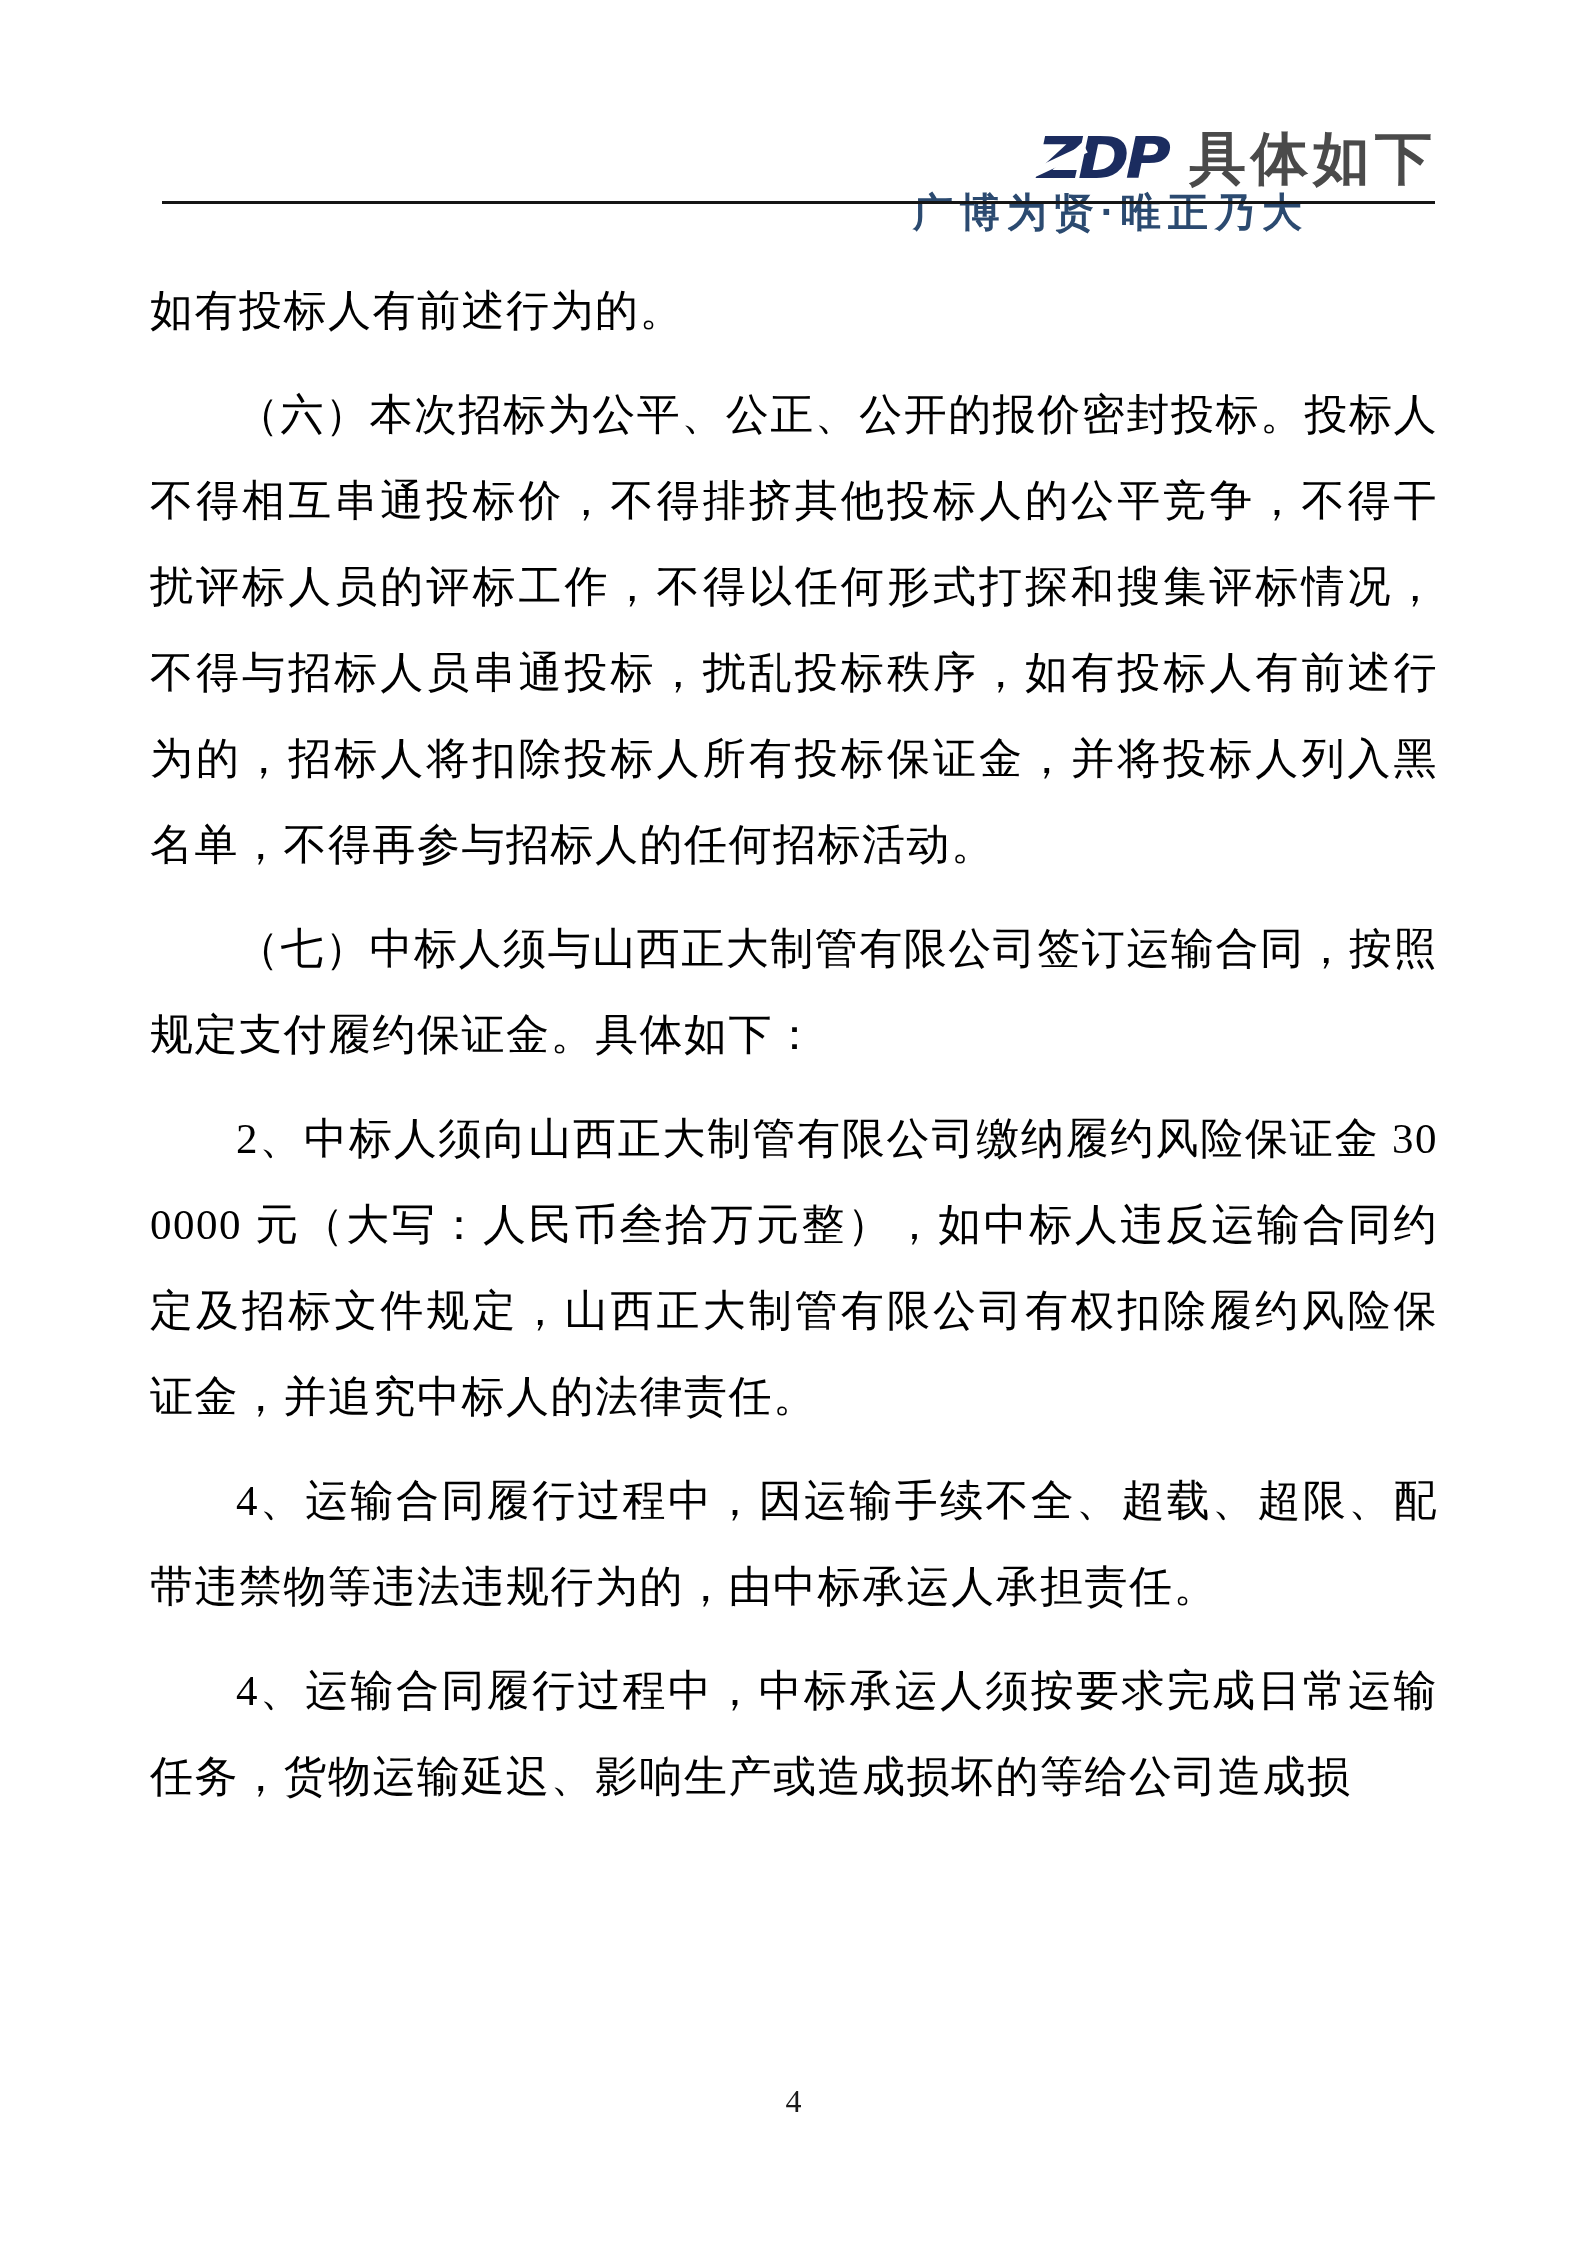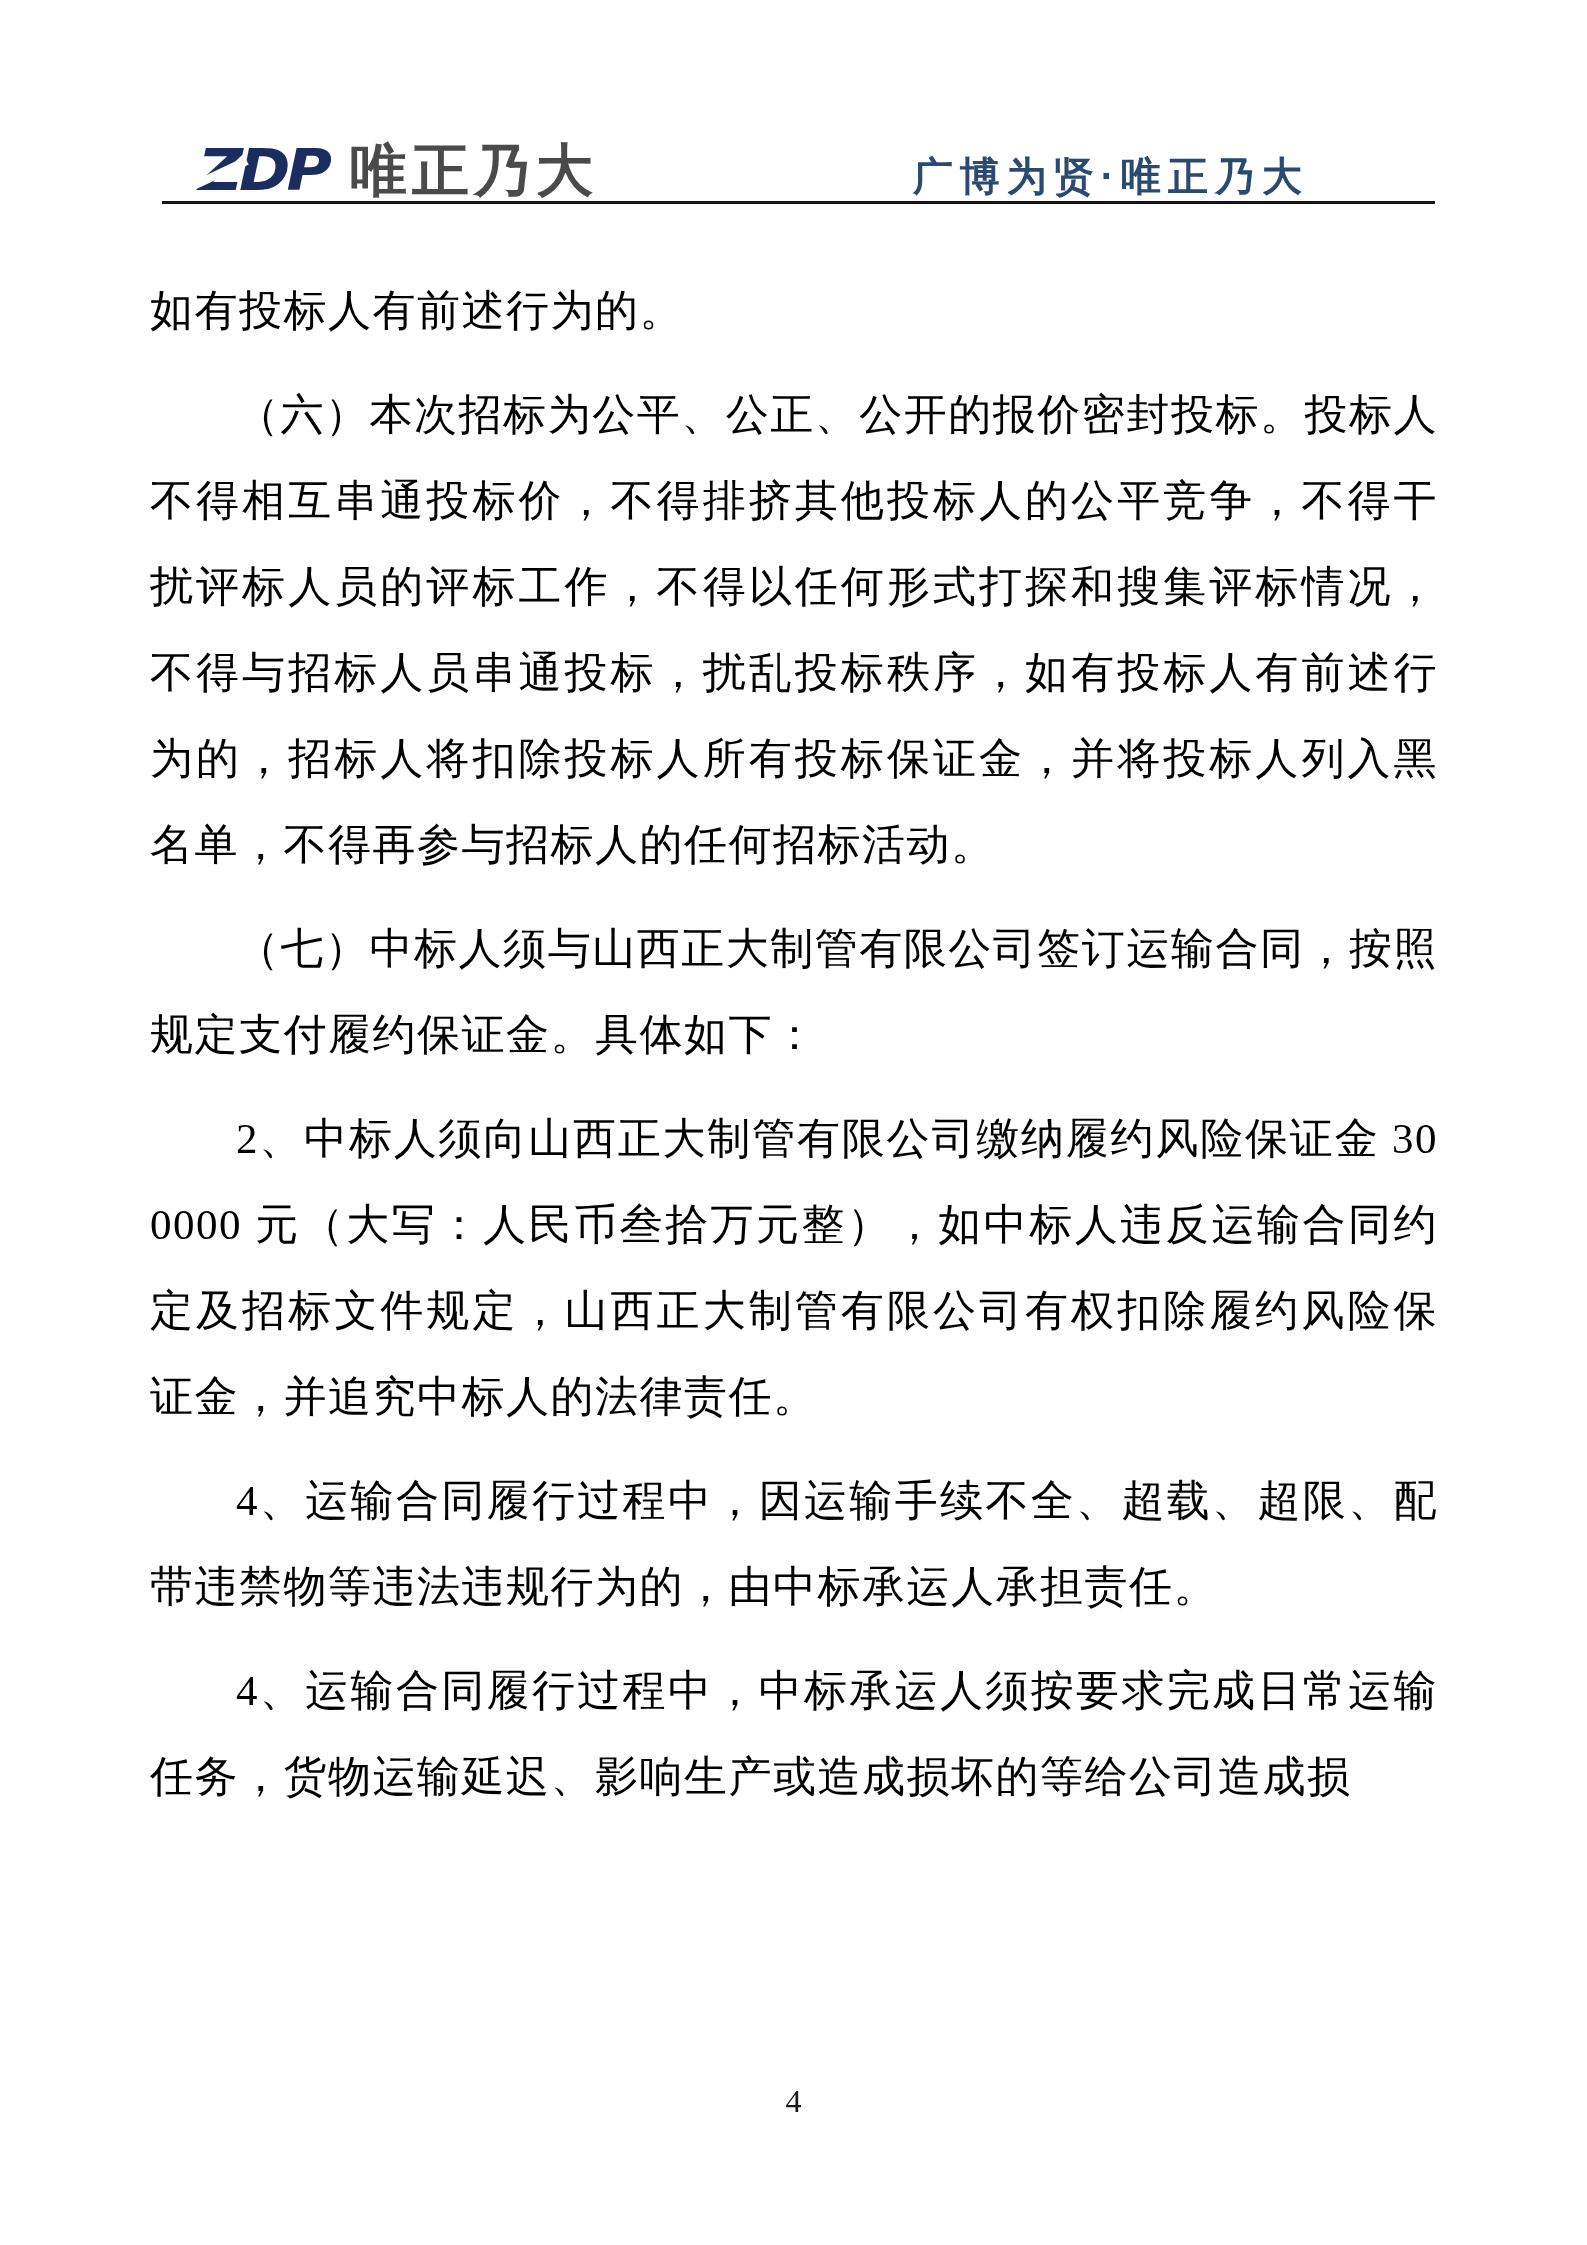--- a/index.html
+++ b/index.html
@@ -12,20 +12,21 @@
     font-family:"Liberation Serif","DejaVu Serif",serif;
     color:#000;
     overflow:hidden;
   }
 
   
   .header {
     position:absolute; left:150px; right:150px; top:128px;
     display:flex; justify-content:space-between; align-items:flex-end;
     height:72px;
+    flex-direction:column;
   }
   .logo-block { display:flex; align-items:flex-end; gap:22px; padding-left:48px; }
   .logo-zdp {
     position:relative;
     font-family:"DejaVu Sans","Liberation Sans",sans-serif;
     font-weight:900; font-style:italic;
     font-size:62px; line-height:58px;
     letter-spacing:-4px;
     color:var(--logo_navy,#1b2c5f);
     transform:scaleY(0.92);
@@ -79,21 +80,21 @@
   }
 </style>
 </head>
 <body>
 
 <div class="page">
 
   <div class="header">
     <div class="logo-block">
       <span class="logo-zdp">ZDP</span>
-      <span class="logo-cn">唯正乃大</span>
+      <span class="logo-cn">具体如下</span>
     </div>
     <div class="slogan">广博为贤·唯正乃大</div>
   </div>
   <div class="header-rule"></div>
 
   <div class="body-text" id="paragraphs">
       <p class="para">如有投标人有前述行为的。</p>
       <p class="para indent">（六）本次招标为公平、公正、公开的报价密封投标。投标人不得相互串通投标价，不得排挤其他投标人的公平竞争，不得干扰评标人员的评标工作，不得以任何形式打探和搜集评标情况，不得与招标人员串通投标，扰乱投标秩序，如有投标人有前述行为的，招标人将扣除投标人所有投标保证金，并将投标人列入黑名单，不得再参与招标人的任何招标活动。</p>
       <p class="para indent">（七）中标人须与山西正大制管有限公司签订运输合同，按照规定支付履约保证金。具体如下：</p>
       <p class="para indent">2、中标人须向山西正大制管有限公司缴纳履约风险保证金 300000 元（大写：人民币叁拾万元整），如中标人违反运输合同约定及招标文件规定，山西正大制管有限公司有权扣除履约风险保证金，并追究中标人的法律责任。</p>

